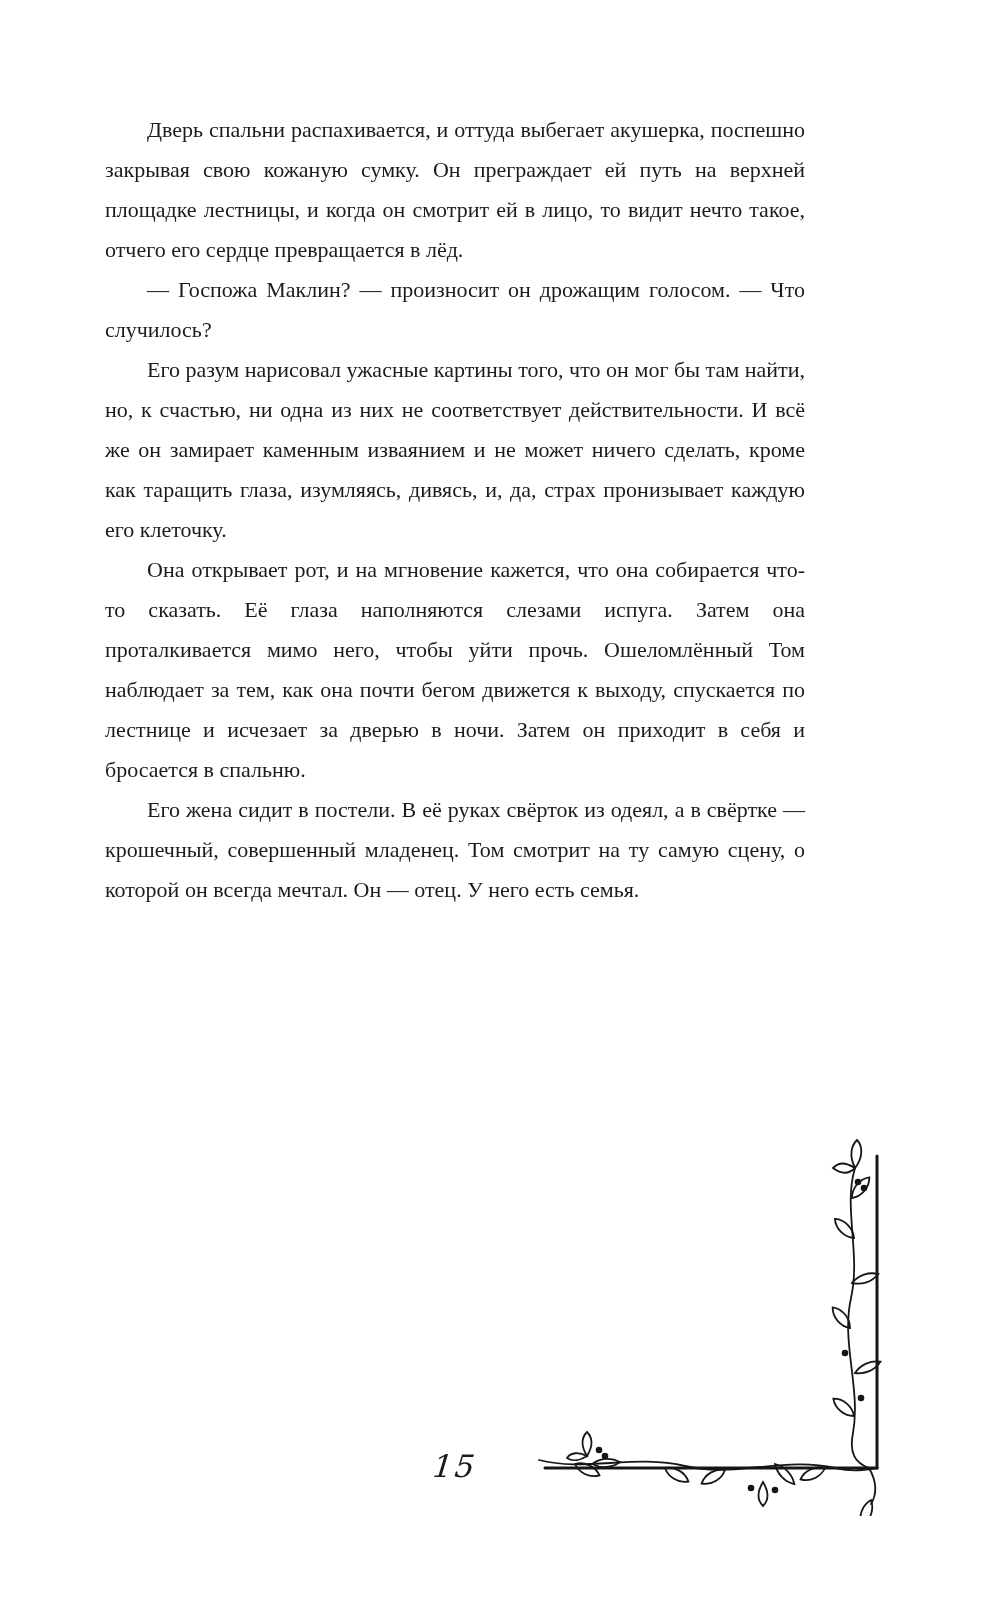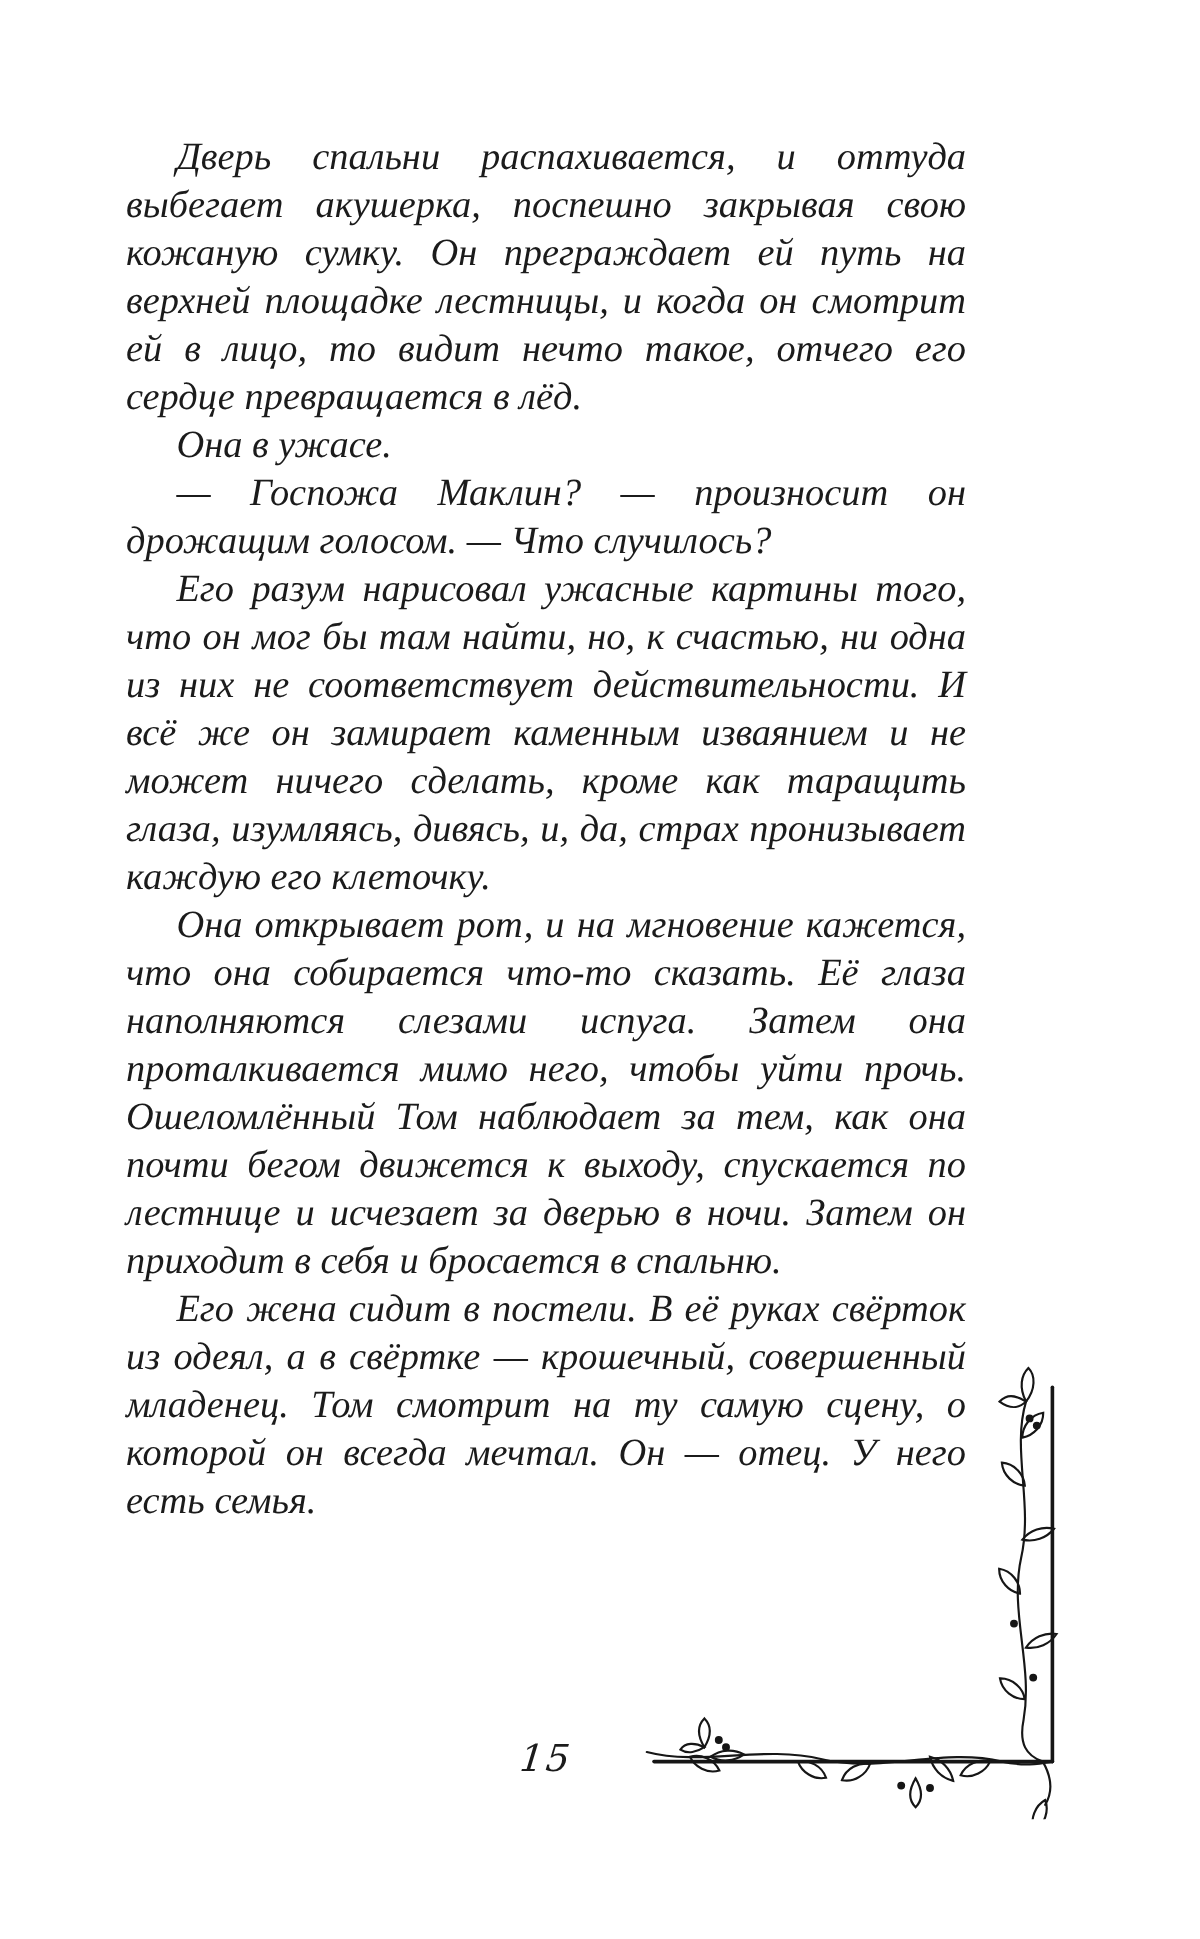--- a/index.html
+++ b/index.html
@@ -17,26 +17,25 @@
     color: #1b1b1b;
   }
   .text-block {
     position: absolute;
     left: 105px;
     top: 110px;
     width: 700px;
   }
   .text-block p {
     margin: 0;
-    font-size: 32px;
+    font-size: 22px;
     line-height: 40px;
     text-align: justify;
     text-indent: 42px;
     hyphens: auto;
-    font-style: italic;
     -webkit-hyphens: auto;
   }
   .page-number {
     position: absolute;
     left: 105px;
     top: 1448px;
     width: 700px;
     text-align: center;
     font-family: "DejaVu Serif", serif;
     font-style: italic;
@@ -53,21 +52,20 @@
   }
   .ornament svg { display: block; width: 100%; height: 100%; }
 </style>
 </head>
 <body>
 
 <div class="page">
 
   <div class="text-block">
     <p>Дверь спальни распахивается, и оттуда выбегает акушерка, поспешно закрывая свою кожаную сумку. Он преграждает ей путь на верхней площадке лестницы, и когда он смотрит ей в лицо, то видит нечто такое, отчего его сердце превращается в лёд.</p>
-    <p>Она в ужасе.</p>
     <p>— Госпожа Маклин? — произносит он дрожащим голосом. — Что случилось?</p>
     <p>Его разум нарисовал ужасные картины того, что он мог бы там найти, но, к счастью, ни одна из них не соответствует действительности. И всё же он замирает каменным изваянием и не может ничего сделать, кроме как таращить глаза, изумляясь, дивясь, и, да, страх пронизывает каждую его клеточку.</p>
     <p>Она открывает рот, и на мгновение кажется, что она собирается что-то сказать. Её глаза наполняются слезами испуга. Затем она проталкивается мимо него, чтобы уйти прочь. Ошеломлённый Том наблюдает за тем, как она почти бегом движется к выходу, спускается по лестнице и исчезает за дверью в ночи. Затем он приходит в себя и бросается в спальню.</p>
     <p>Его жена сидит в постели. В её руках свёрток из одеял, а в свёртке — крошечный, совершенный младенец. Том смотрит на ту самую сцену, о которой он всегда мечтал. Он — отец. У него есть семья.</p>
   </div>
 
   <div class="ornament">
     <svg viewBox="0 0 365 378" fill="none" xmlns="http://www.w3.org/2000/svg">
       <defs>
         <path id="leaf" d="M0 0 C6 -7 7 -19 0 -27 C-7 -19 -6 -7 0 0 Z"></path>

